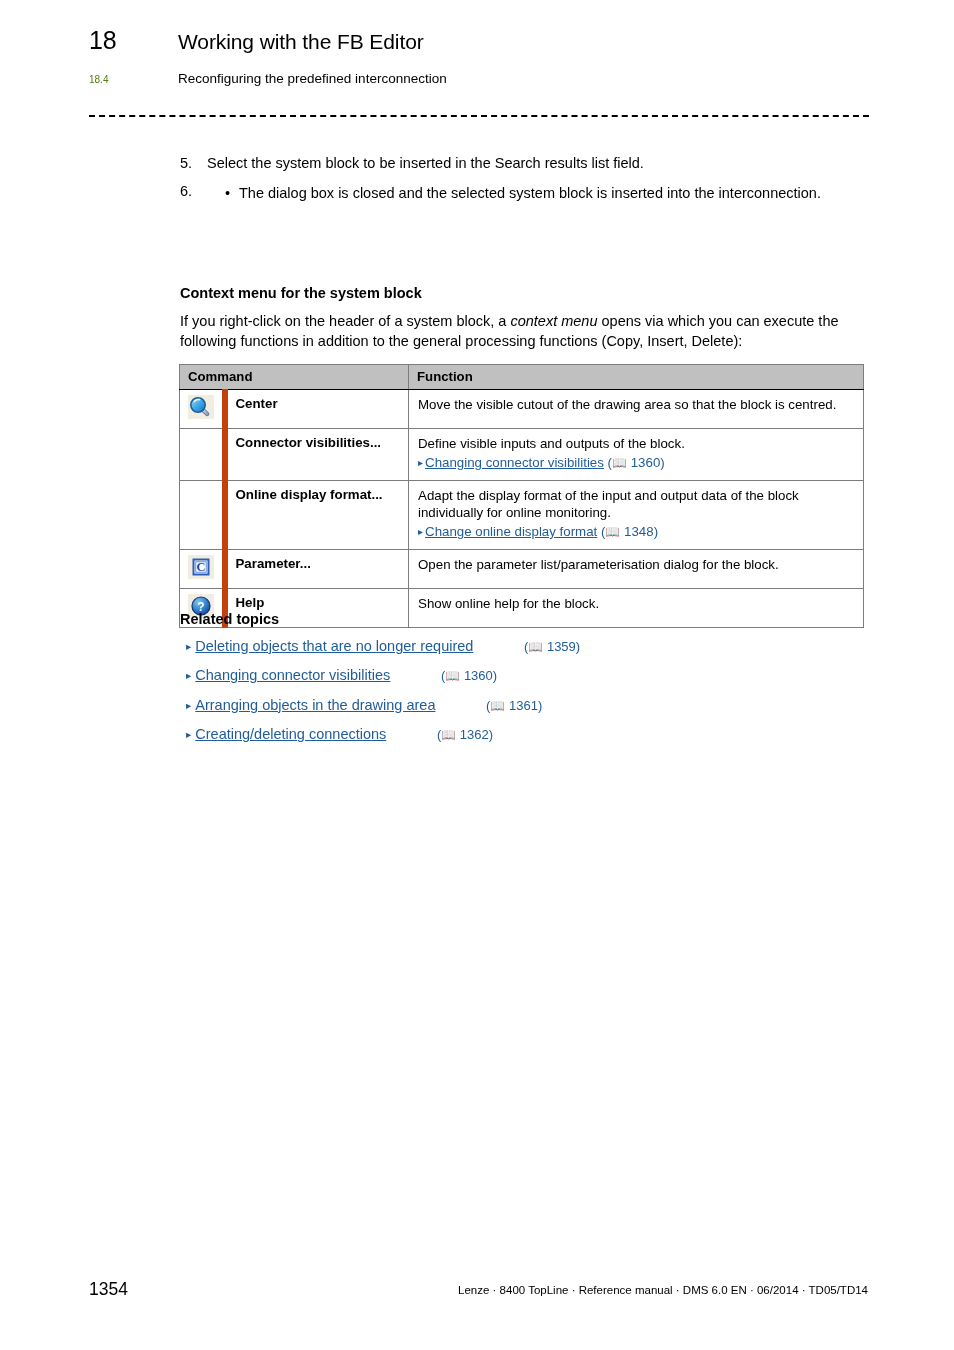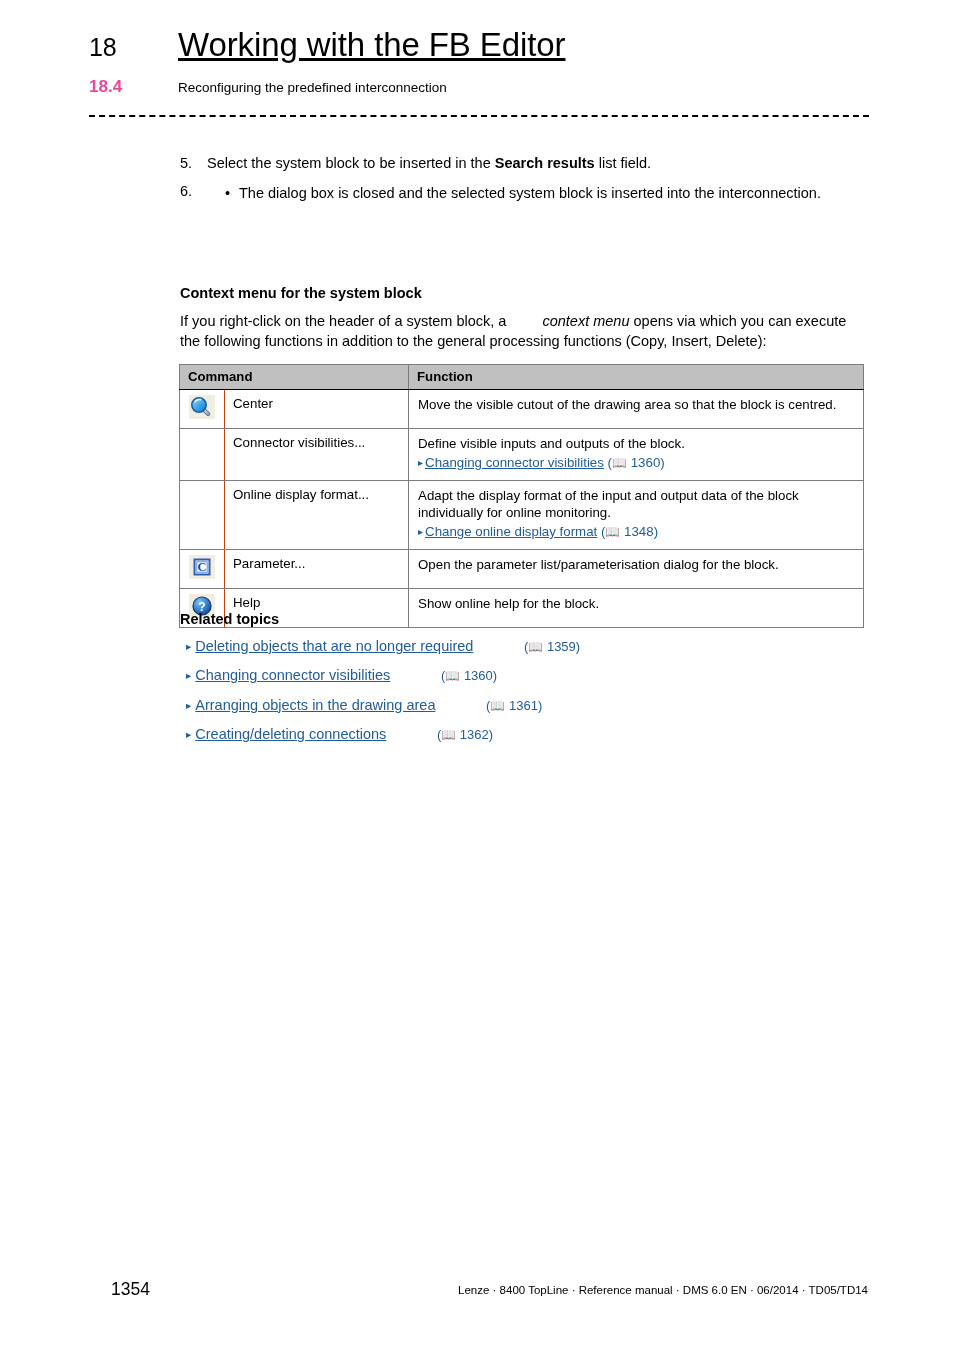--- a/index.html
+++ b/index.html
@@ -36,32 +36,31 @@
   .hdr-row.main { margin-bottom: 8px; }
   .chapter-num {
     width: 89px;
     flex: 0 0 89px;
     font-size: 25px;
     font-weight: 400;
     letter-spacing: -0.2px;
     color: #000;
   }
   .chapter-title {
-    font-size: 33px;
+    font-size: 21px;
     font-weight: 400;
     letter-spacing: -0.1px;
     color: #000;
-    text-decoration: underline;
   }
   .section-num {
     width: 89px;
     flex: 0 0 89px;
-    font-size: 17px;
-    font-weight: 700;
-    color: #ec4899;
+    font-size: 10px;
+    font-weight: 400;
+    color: #4d7c0f;
   }
   .section-title {
     font-size: 13.5px;
     font-weight: 400;
     color: #000;
     margin-top: 8px;
   }
 
   .rule-dashed {
     position: absolute;
@@ -99,22 +98,22 @@
     font-size: 14.5px;
     line-height: 1.38;
   }
   .sub-bullet .dot {
     flex: 0 0 14px;
     width: 14px;
     font-size: 14.5px;
     line-height: 1.38;
   }
   .sub-bullet .txt { flex: 1; }
-  b { font-weight: 700; }
-  i { font-style: italic; margin-left: 32px; }
+  b { font-weight: 400; }
+  i { font-style: italic; }
 
   
   .section-heading {
     position: absolute;
     left: 180px;
     top: 285px;
     font-size: 14.5px;
     font-weight: 700;
     color: #000;
   }
@@ -159,23 +158,23 @@
   .col-cmd   { width: 184px; }
   .col-func  { width: auto; }
 
   td.icon-cell {
     text-align: center;
     vertical-align: top;
     padding: 5px 0 6px 0;
     border-right: none;
   }
   td.cmd-cell {
-    font-weight: 400;
+    font-weight: 700;
     padding: 6px 8px 8px 8px;
-    border-left: 1px solid #c2410c;
+    border-left: 6px solid #c2410c;
   }
   td.func-cell {
     padding: 6px 8px 8px 9px;
     line-height: 1.33;
   }
   .func-line { display: block; }
   .xref {
     display: block;
     margin-top: 1px;
     white-space: nowrap;
@@ -253,21 +252,20 @@
   }
 
   
   .footer-page {
     position: absolute;
     left: 89px;
     top: 1279px;
     font-size: 17.5px;
     font-weight: 400;
     color: #000;
-    margin-left: 22px;
   }
   .footer-meta {
     position: absolute;
     right: 86px;
     top: 1284px;
     font-size: 11.5px;
     color: #000;
     white-space: nowrap;
   }
 </style>

